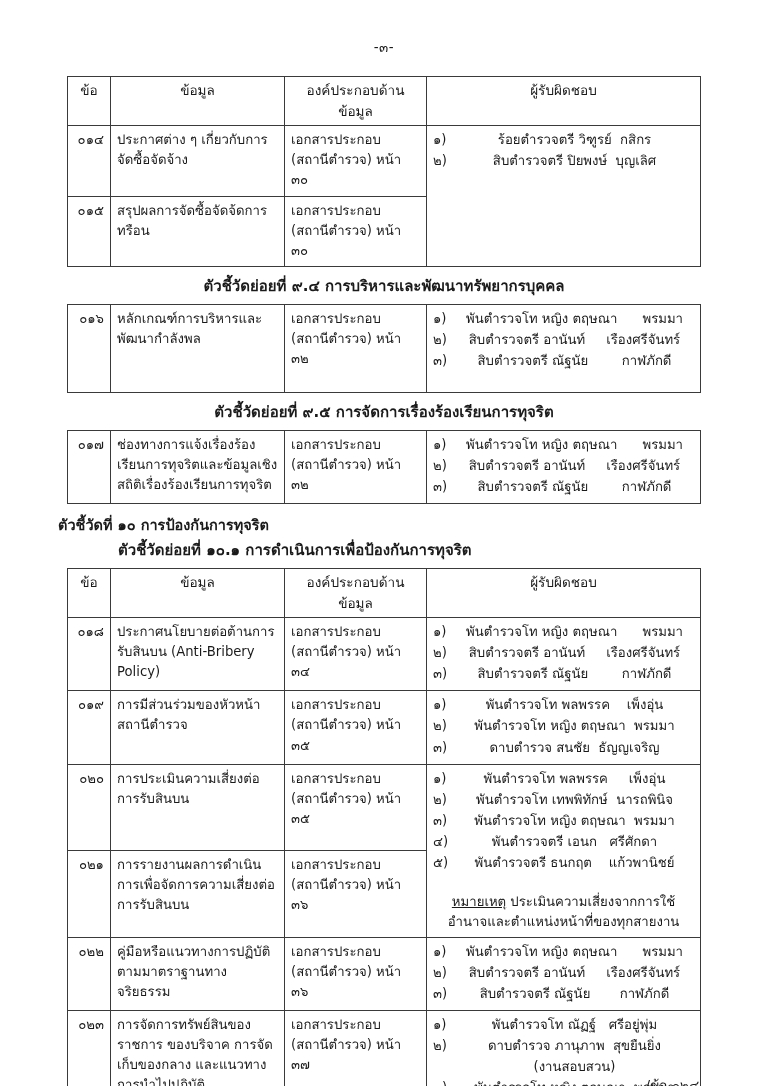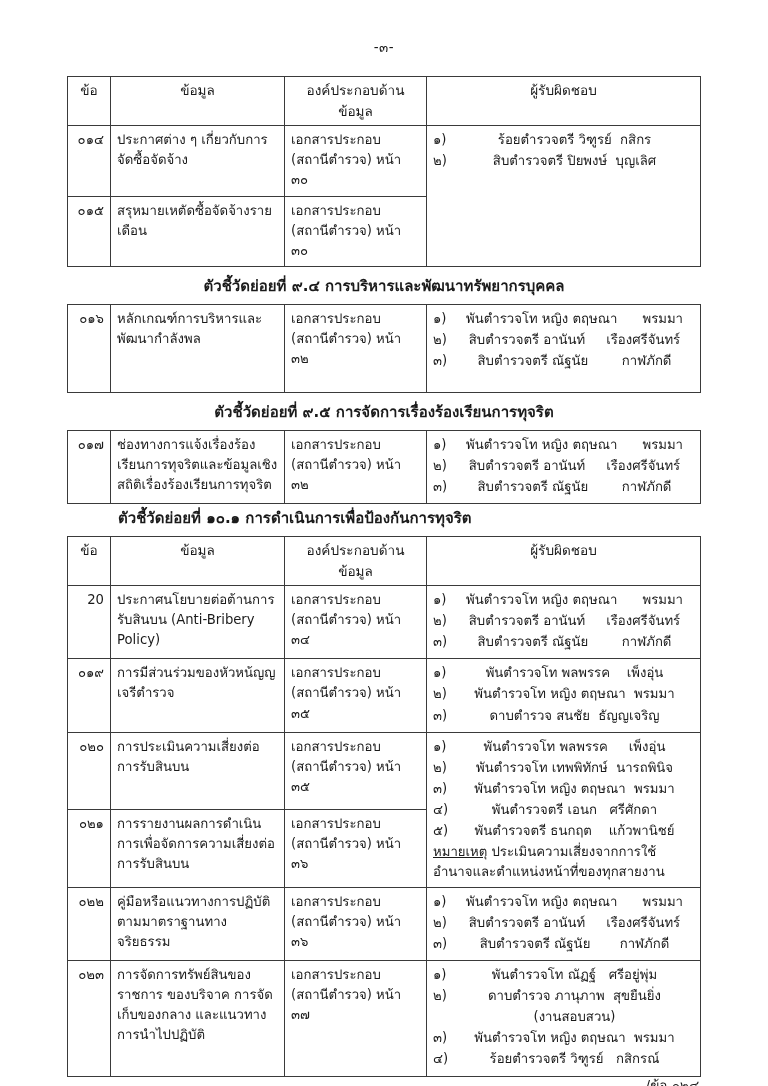--- a/index.html
+++ b/index.html
@@ -89,21 +89,22 @@
     display: inline-block;
     min-width: 22px;
     flex: 0 0 auto;
   }
   .resp-name {
     flex: 1 1 auto;
     white-space: pre-wrap;
     text-align: center;
   }
   .note-line {
-    margin-top: 1px;
+    margin-top: 19px;
+    text-align: center;
   }
   .note-label {
     text-decoration: underline;
   }
   .footer-note {
     position: absolute;
     right: 56px;
     bottom: 26px;
     font-size: 13.5px;
   }
@@ -143,21 +144,21 @@
               </li>
               <li>
                 <span class="resp-num">๒)</span>
                 <span class="resp-name">สิบตำรวจตรี ปิยพงษ์  บุญเลิศ</span>
               </li>
             </ul>
         </td>
       </tr>
       <tr>
         <td class="col-no">๐๑๕</td>
-        <td class="col-info">สรุหมายเหตัดซื้อจัดจ้างรายเดือน</td>
+        <td class="col-info">สรุปผลการจัดซื้อจัดจ้ดการทรือน</td>
         <td class="col-comp">เอกสารประกอบ (สถานีตำรวจ) หน้า ๓๐</td>
       </tr>
     </tbody>
   </table>
 
   <div class="heading-sub">ตัวชี้วัดย่อยที่ ๙.๔ การบริหารและพัฒนาทรัพยากรบุคคล</div>
 
   <table class="doc-table">
     <colgroup>
       <col class="col-no">
@@ -217,41 +218,42 @@
               <li>
                 <span class="resp-num">๓)</span>
                 <span class="resp-name">สิบตำรวจตรี ณัฐนัย        กาฬภักดี</span>
               </li>
             </ul>
         </td>
       </tr>
     </tbody>
   </table>
 
+  <div class="heading-main">ตัวชี้วัดที่ ๑๐ การป้องกันการทุจริต</div>
   <div class="heading-sub-indent">ตัวชี้วัดย่อยที่ ๑๐.๑ การดำเนินการเพื่อป้องกันการทุจริต</div>
 
   <table class="doc-table">
     <colgroup>
       <col class="col-no">
         <col class="col-info">
         <col class="col-comp">
         <col class="col-resp">
     </colgroup>
     <thead>
       <tr>
         <th class="col-no">ข้อ</th>
         <th class="col-info">ข้อมูล</th>
         <th class="col-comp">องค์ประกอบด้านข้อมูล</th>
         <th class="col-resp">ผู้รับผิดชอบ</th>
       </tr>
     </thead>
     <tbody>
 
       <tr>
-        <td class="col-no">20</td>
+        <td class="col-no">๐๑๘</td>
         <td class="col-info">ประกาศนโยบายต่อต้านการรับสินบน (Anti-Bribery Policy)</td>
         <td class="col-comp">เอกสารประกอบ (สถานีตำรวจ) หน้า ๓๔</td>
         <td class="col-resp">
           <ul class="resp-list">
               <li>
                 <span class="resp-num">๑)</span>
                 <span class="resp-name">พันตำรวจโท หญิง ตฤษณา      พรมมา</span>
               </li>
               <li>
                 <span class="resp-num">๒)</span>
@@ -260,21 +262,21 @@
               <li>
                 <span class="resp-num">๓)</span>
                 <span class="resp-name">สิบตำรวจตรี ณัฐนัย        กาฬภักดี</span>
               </li>
             </ul>
         </td>
       </tr>
 
       <tr>
         <td class="col-no">๐๑๙</td>
-        <td class="col-info">การมีส่วนร่วมของหัวหน้ญญเจรีตำรวจ</td>
+        <td class="col-info">การมีส่วนร่วมของหัวหน้าสถานีตำรวจ</td>
         <td class="col-comp">เอกสารประกอบ (สถานีตำรวจ) หน้า ๓๕</td>
         <td class="col-resp">
           <ul class="resp-list">
               <li>
                 <span class="resp-num">๑)</span>
                 <span class="resp-name">พันตำรวจโท พลพรรค    เพ็งอุ่น</span>
               </li>
               <li>
                 <span class="resp-num">๒)</span>
                 <span class="resp-name">พันตำรวจโท หญิง ตฤษณา  พรมมา</span>

